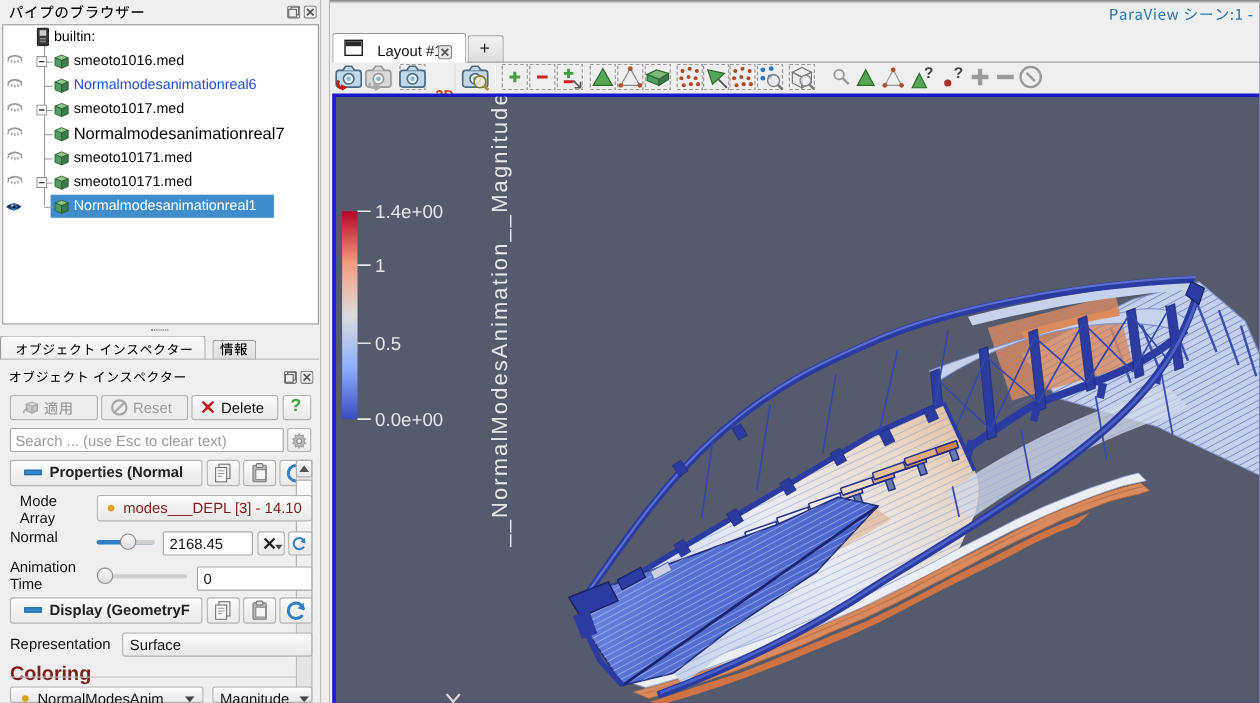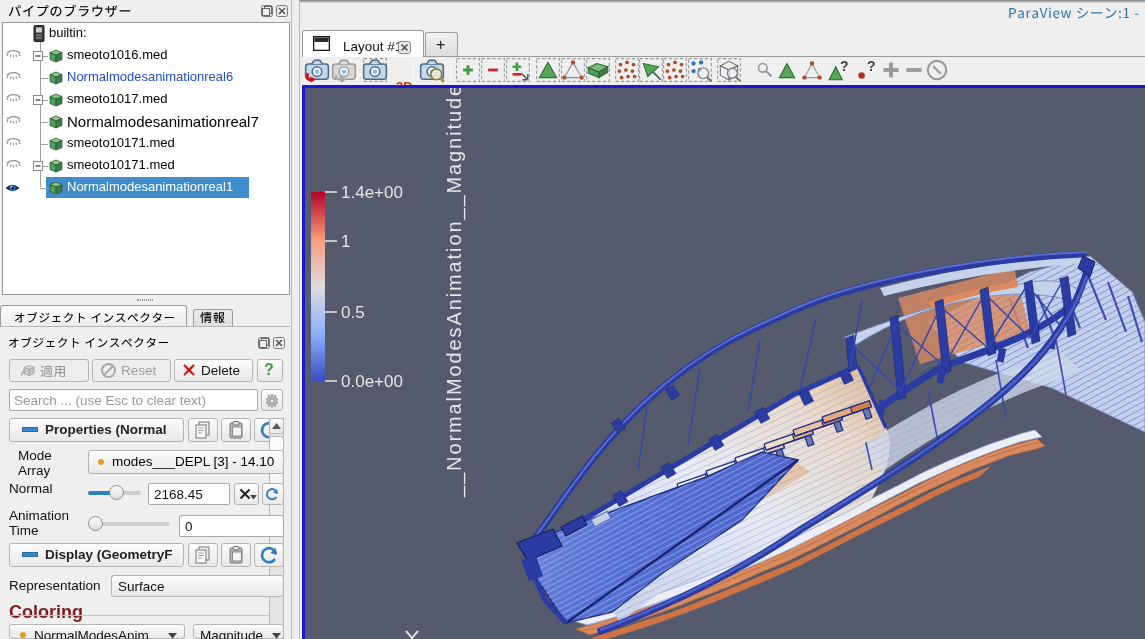--- a/index.html
+++ b/index.html
@@ -197,21 +197,21 @@
   </svg>
 <div class="abs" style="left:269px;top:418px;width:15px;height:221px;background:#e4e4e4;border:1px solid #bbb"></div>
 <div class="btn" style="left:269px;top:418px;width:15px;height:16px"></div>
 <svg class="abs" style="left:272px;top:423px" width="9" height="7">
     <polygon points="4.5,0 9,6 0,6" fill="#555"></polygon>
   </svg>
 <div class="btn" style="left:269px;top:436px;width:15px;height:120px"></div>
 <div class="abs" style="left:18px;top:448px;font-size:13.5px;color:#111">Mode<br>Array</div>
 <div class="btn" style="left:88px;top:450px;width:196px;height:24px"></div>
 <div class="abs" style="left:98px;top:459px;width:6px;height:6px;border-radius:50%;background:#e0a020"></div>
-<div class="abs" style="left:112px;top:454px;font-size:13.5px;color:#000000;width:170px;overflow:hidden;white-space:nowrap">modes___DEPL [3] - 14.10</div>
+<div class="abs" style="left:112px;top:454px;font-size:13.5px;color:#7f1d1d;width:170px;overflow:hidden;white-space:nowrap">modes___DEPL [3] - 14.10</div>
 <div class="abs" style="left:9px;top:481px;font-size:13.5px;color:#111">Normal</div>
 <div class="abs" style="left:88px;top:491px;width:52px;height:4px;background:#2f7fc4;border-radius:2px"></div>
 <div class="abs" style="left:113px;top:491px;width:28px;height:4px;background:#cfcfcf;border-radius:2px"></div>
 <div class="abs" style="left:109px;top:485px;width:15px;height:15px;border-radius:50%;background:linear-gradient(#fcfcfc,#dcdcdc);border:1px solid #909090"></div>
 <div class="abs" style="left:148px;top:483px;width:82px;height:22px;background:#fff;border:1px solid #a8a8a8;border-radius:2px"></div>
 <div class="abs" style="left:154px;top:487px;font-size:13.5px;color:#111">2168.45</div>
 <div class="btn" style="left:234px;top:483px;width:25px;height:22px"></div>
 <svg class="abs" style="left:239px;top:488px" width="12" height="12">
     <path d="M1.5 1.5 L10.5 10.5 M10.5 1.5 L1.5 10.5" stroke="#222" stroke-width="2"></path>
   </svg>

